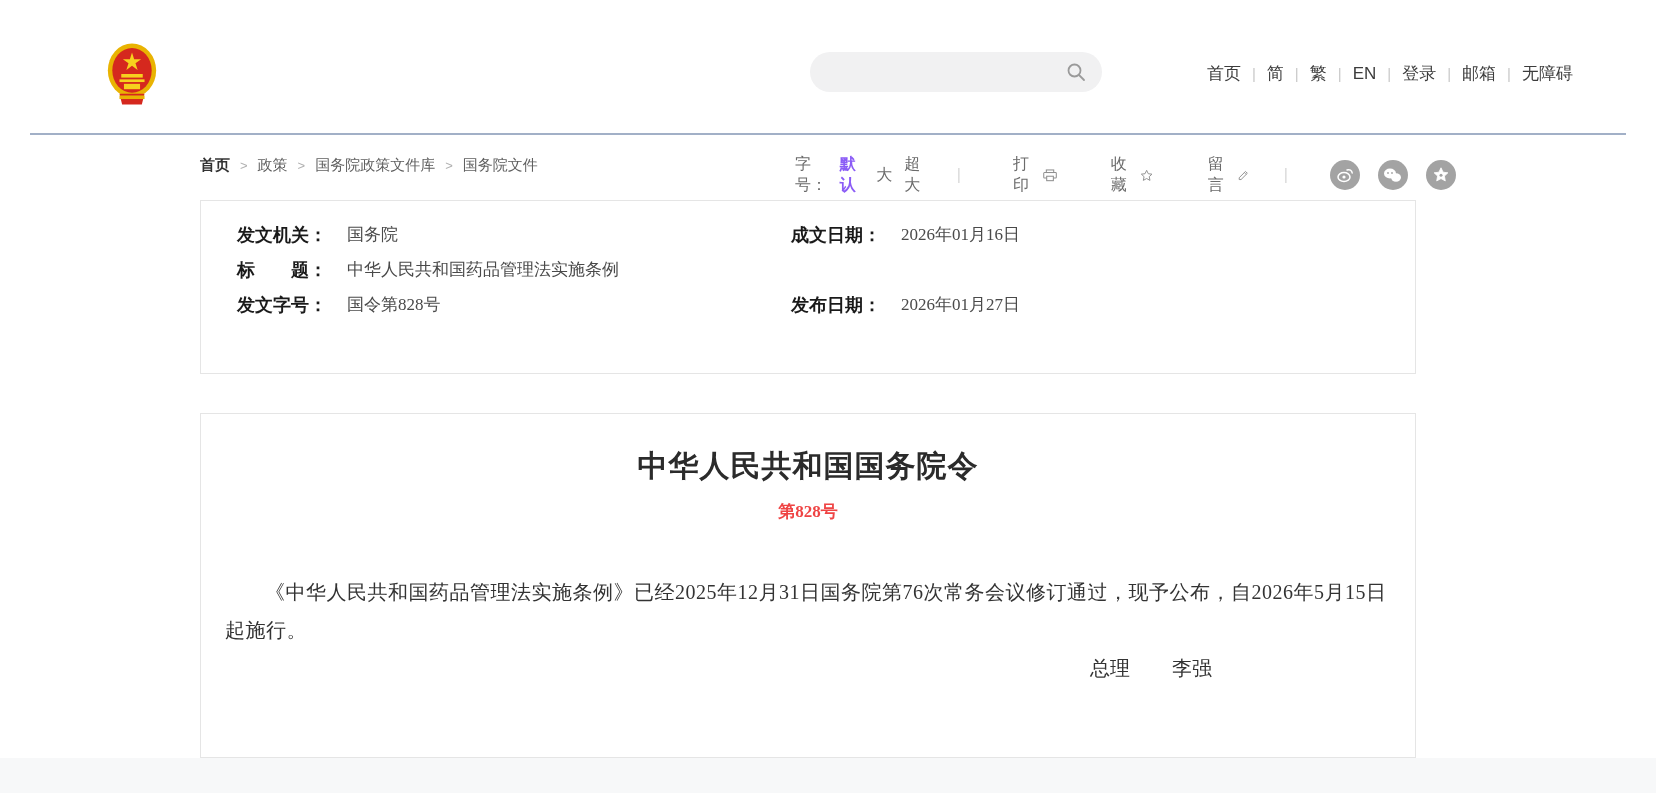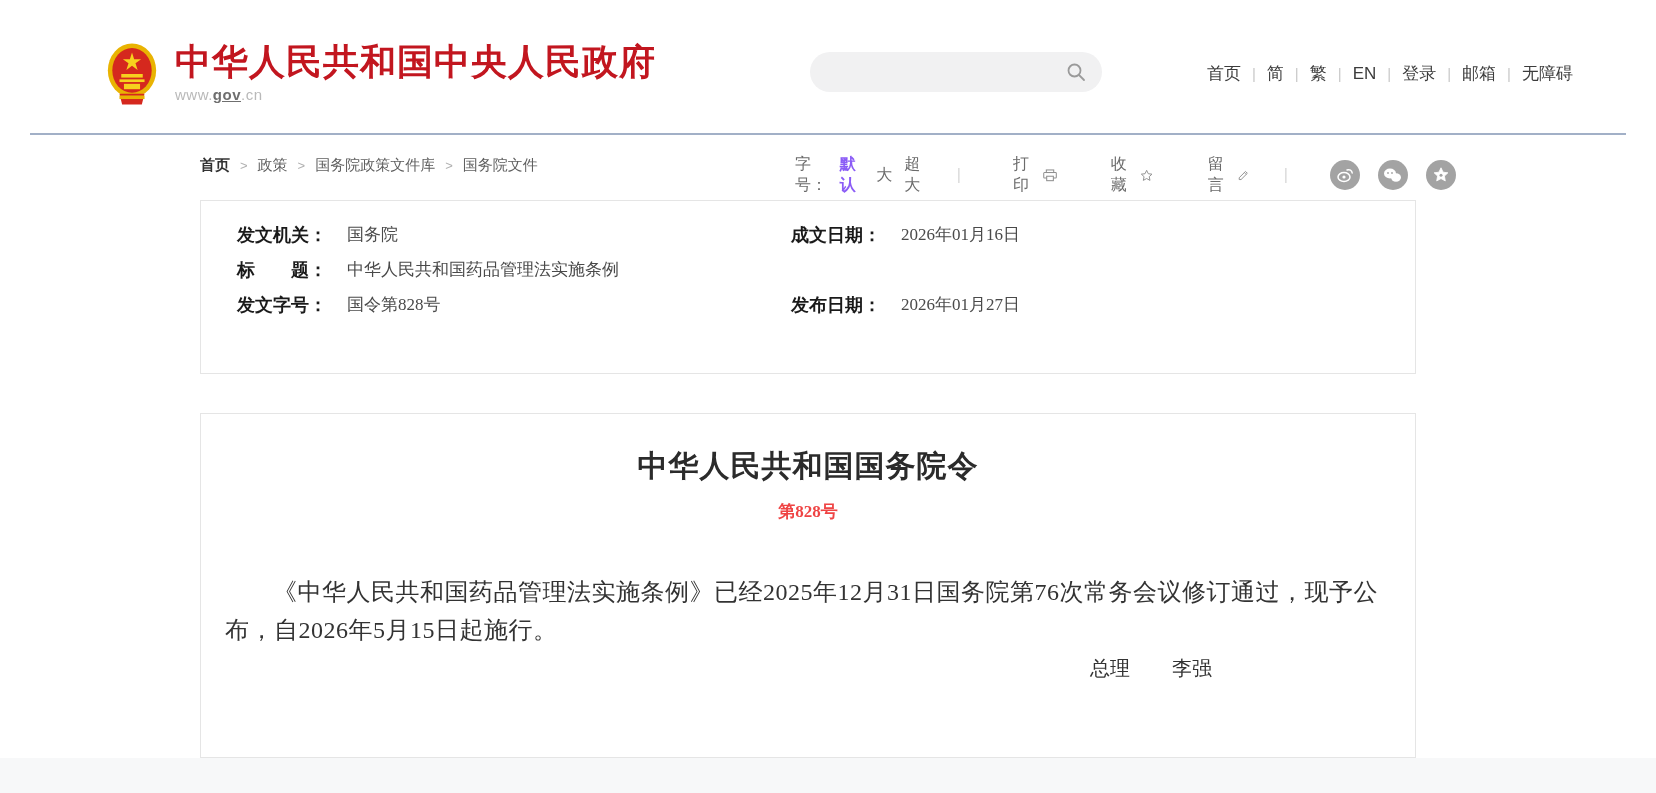--- a/index.html
+++ b/index.html
@@ -61,21 +61,21 @@
   .meta-label { font-weight:bold; color:#1a1a1a; font-size:18px; width:96px; white-space:pre; }
   .meta-value { color:#4a4a4a; font-size:17px; margin-left:14px; }
 
   
   .doc-box { position:absolute; left:200px; top:413px; width:1216px; height:345px;
              background:#fff; border:1px solid #e5e5e5; overflow:hidden;
              font-family:"Liberation Serif","DejaVu Serif",serif; color:#333; }
   .doc-title { margin-top:30px; text-align:center; font-size:30px; font-weight:bold;
                color:#2b2b2b; line-height:44px; letter-spacing:1px; }
   .doc-number { margin-top:12px; text-align:center; font-size:17px; font-weight:bold; color:#ef4444; }
-  .doc-body { margin-top:50px; padding:0 24px; font-size:24px; line-height:38px;
+  .doc-body { margin-top:50px; padding:0 24px; font-size:20px; line-height:38px;
               text-indent:2em; letter-spacing:0.5px; color:#333; }
   .sig-line { text-align:right; padding-right:203px; font-size:20px; line-height:38px; }
   .sig-name { margin-left:42px;font-family:Liberation Mono, monospace; }
   .sig-date { text-align:right; padding-right:166px; font-size:19px; line-height:37px; color:#3a3a3a; }
 
   .footer-band { position:absolute; left:0; right:0; top:758px; bottom:0; background:#f7f8f9; }
 </style>
 </head>
 <body>
 
@@ -85,24 +85,20 @@
     <svg class="emblem" viewBox="0 0 60 76">
       <ellipse cx="30" cy="34" rx="27" ry="30" fill="#e9b302"></ellipse>
       <ellipse cx="30" cy="34" rx="22" ry="25" fill="#d5281e"></ellipse>
       <path d="M30 14l2.4 7.4h7.8l-6.3 4.6 2.4 7.4-6.3-4.6-6.3 4.6 2.4-7.4-6.3-4.6h7.8z" fill="#f7d11e"></path>
       <rect x="18" y="38" width="24" height="4" fill="#f7d11e"></rect>
       <rect x="16" y="44" width="28" height="3" fill="#f7d11e"></rect>
       <rect x="21" y="49" width="18" height="6" fill="#f7d11e"></rect>
       <path d="M16 60h28l-3 12h-22z" fill="#d5281e"></path>
       <rect x="16" y="62" width="28" height="4" fill="#e9b302"></rect>
     </svg>
-    <div class="site-text">
-      <div class="site-title">中华人民共和国中央人民政府</div>
-      <div class="site-url"><span>www.</span><span class="mid">gov</span><span>.cn</span></div>
-    </div>
   </div>
 
   <div class="search-box">
     <input class="search-input" type="text" placeholder="" style="">
     <button class="search-btn">
       <svg width="20" height="20" viewBox="0 0 20 20">
         <circle cx="8.5" cy="8.5" r="6" fill="none" stroke="#9a9a9a" stroke-width="1.8"></circle>
         <line x1="13" y1="13" x2="18" y2="18" stroke="#9a9a9a" stroke-width="1.8" stroke-linecap="round"></line>
       </svg>
     </button>

